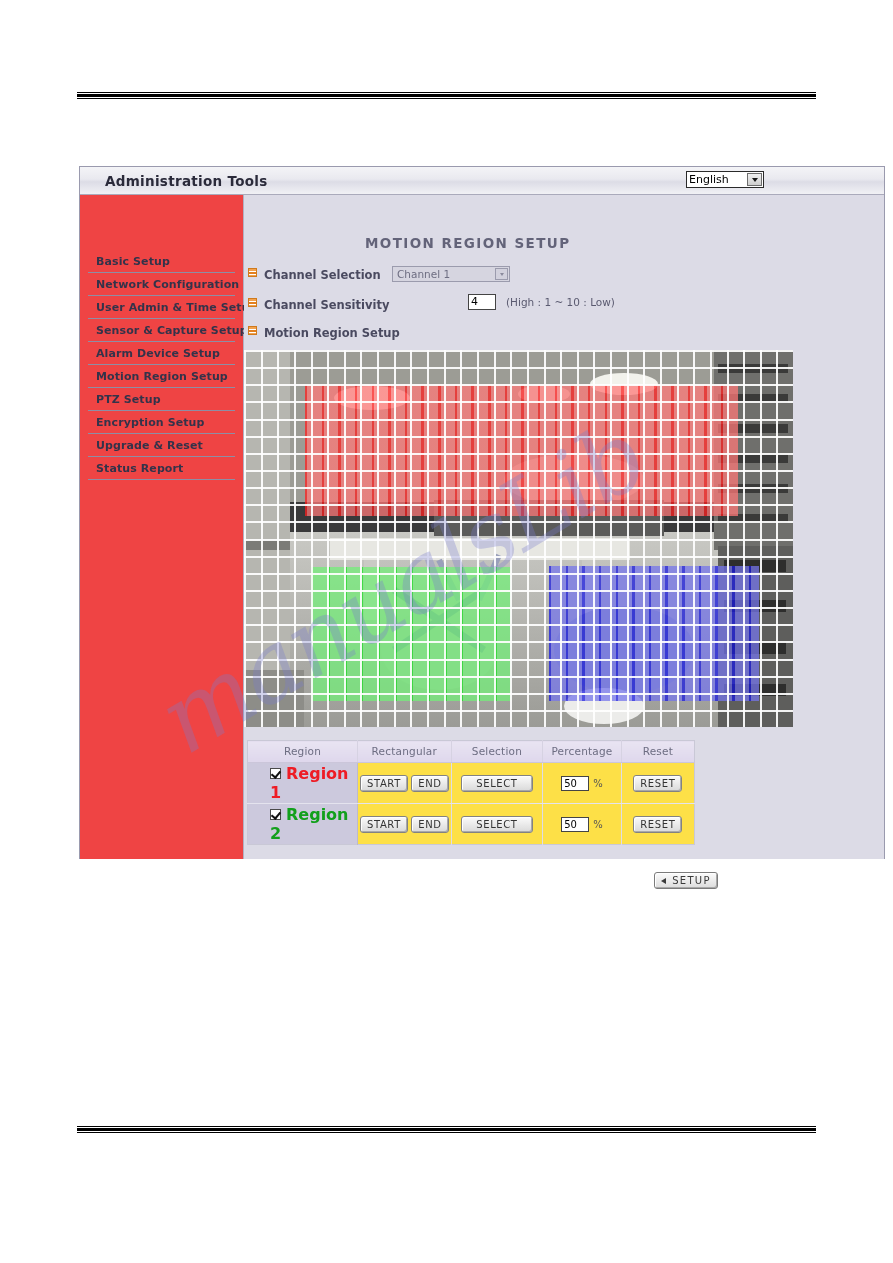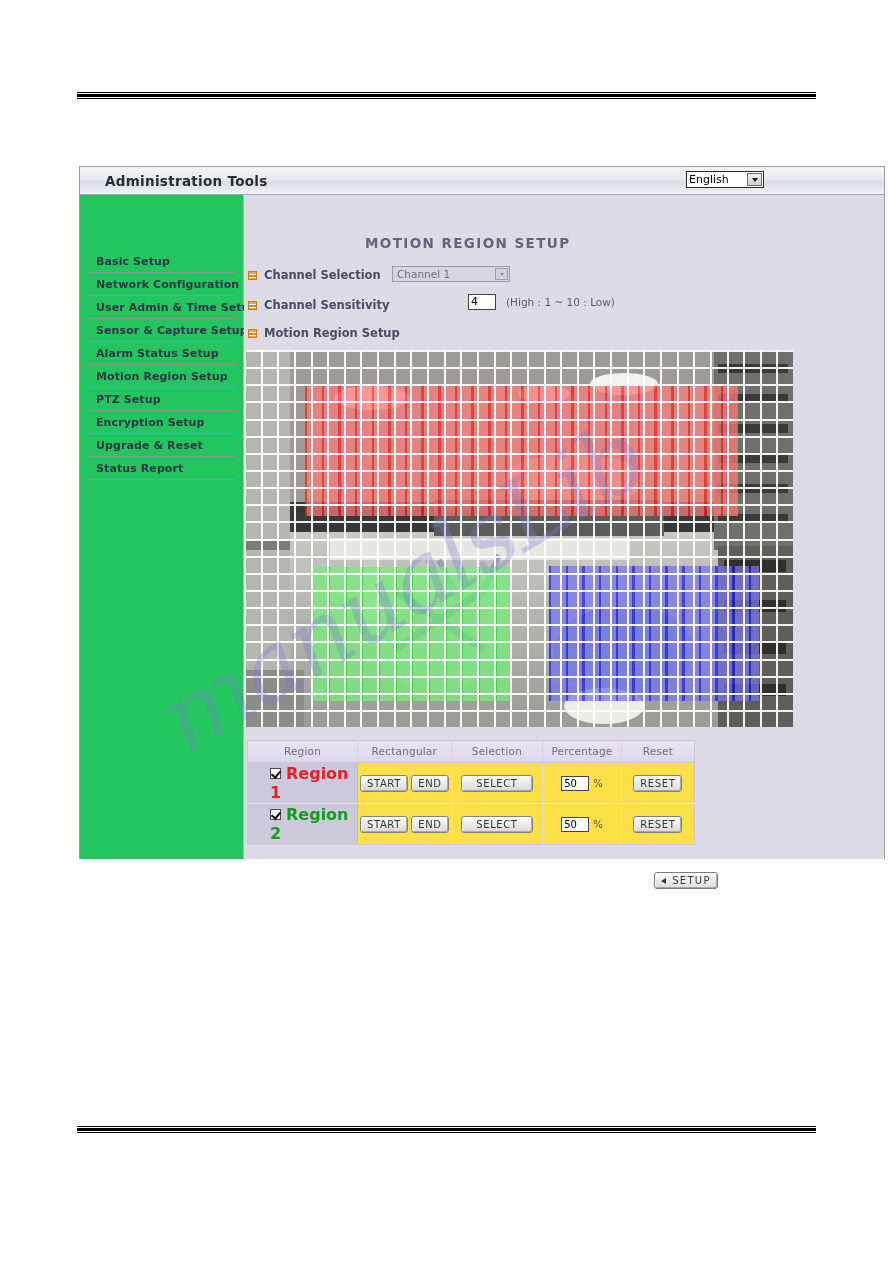--- a/index.html
+++ b/index.html
@@ -99,21 +99,21 @@
   
   #win-body {
     position: relative;
     height: 664px;
     display: flex;
   }
 
   
   #sidebar {
     width: 164px;
-    background: #22c55e;
+    background: #ef4444;
     border-right: 1px solid #b2b1c2;
     box-sizing: border-box;
     padding-top: 55px;
   }
   .side-item {
     margin: 0 8px;
     padding: 5px 0 4px 8px;
     font-size: 11px;
     font-weight: bold;
     color: #33334a;
@@ -136,21 +136,20 @@
     font-size: 13.5px;
     font-weight: bold;
     color: #636379;
     letter-spacing: 1.4px;
   }
 
   .field-row {
     position: absolute;
     left: 4px;
     display: flex;
-    align-items: center;
   }
   .bullet {
     width: 9px; height: 9px;
     background:
       linear-gradient(to bottom,
         #f3a24e 0px,#f3a24e 2px,
         #ffffff 2px,#ffffff 3px,
         #e4801e 3px,#e4801e 5px,
         #ffffff 5px,#ffffff 6px,
         #f3a24e 6px,#f3a24e 9px);
@@ -407,21 +406,21 @@
     </div>
   </div>
 
   <div id="win-body">
 
     <div id="sidebar">
       <div class="side-item"><span>Basic Setup</span></div>
       <div class="side-item"><span>Network Configuration</span></div>
       <div class="side-item"><span>User Admin &amp; Time Setup</span></div>
       <div class="side-item"><span>Sensor &amp; Capture Setup</span></div>
-      <div class="side-item"><span>Alarm Status Setup</span></div>
+      <div class="side-item"><span>Alarm Device Setup</span></div>
       <div class="side-item"><span>Motion Region Setup</span></div>
       <div class="side-item"><span>PTZ Setup</span></div>
       <div class="side-item"><span>Encryption Setup</span></div>
       <div class="side-item"><span>Upgrade &amp; Reset</span></div>
       <div class="side-item"><span>Status Report</span></div>
     </div>
 
     <div id="content">
 
       <div id="page-title">MOTION REGION SETUP</div>

